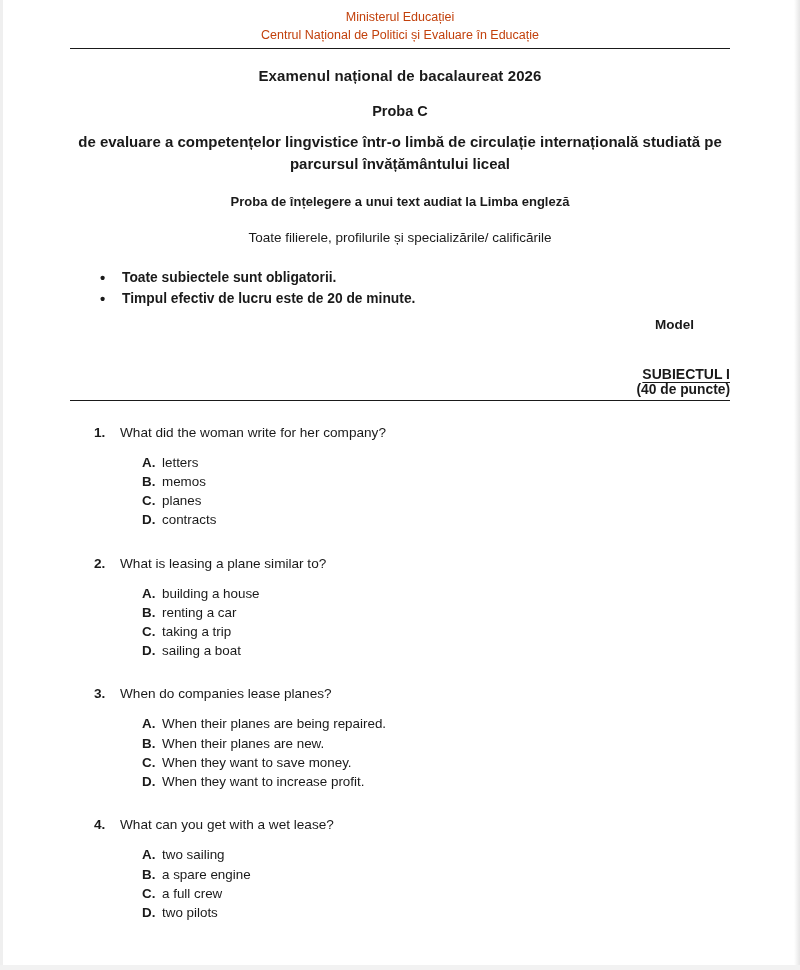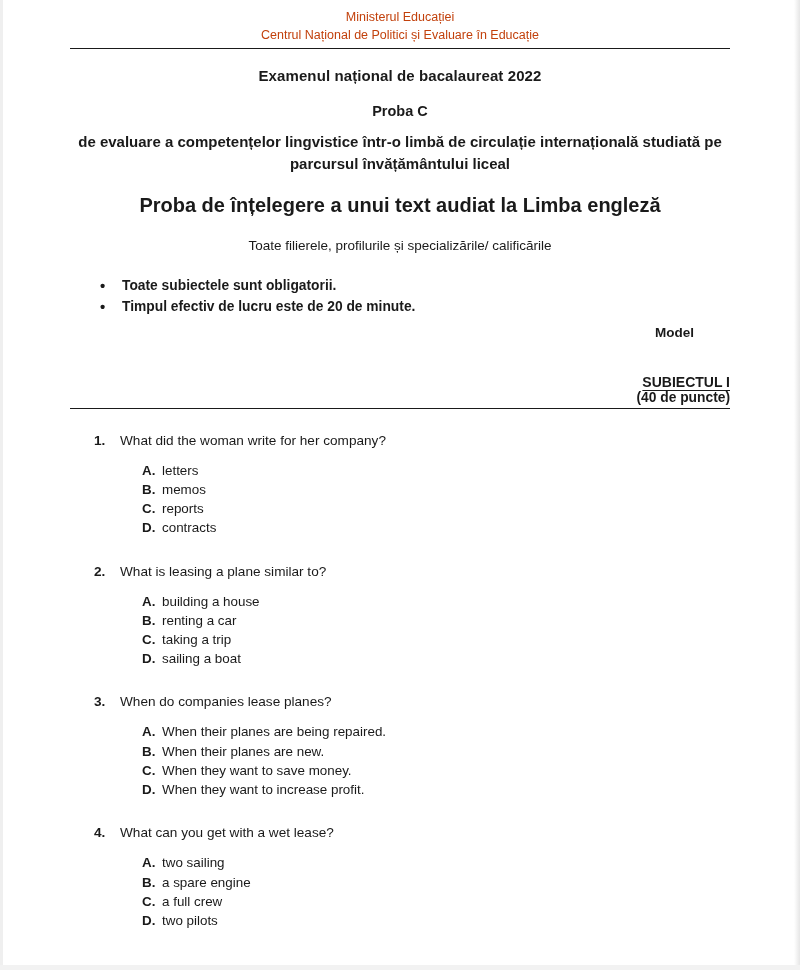--- a/index.html
+++ b/index.html
@@ -52,21 +52,21 @@
     margin-top: 19px;
   }
   .proba-desc {
     font-size: 15px;
     font-weight: bold;
     line-height: 1.42;
     margin-top: 12px;
     padding: 0 4px;
   }
   .proba-sub {
-    font-size: 20px;
+    font-size: 13px;
     font-weight: bold;
     margin-top: 20px;
   }
   .filiere {
     font-size: 13.5px;
     margin-top: 21px;
   }
 
   
   ul.notes {
@@ -196,21 +196,21 @@
   <div class="edge-right"></div>
   <div class="edge-bottom"></div>
 
   <div class="ministry">
     <div>Ministerul Educației</div>
     <div>Centrul Național de Politici și Evaluare în Educație</div>
   </div>
   <div class="header-rule"></div>
 
   <div class="title-block">
-    <div class="exam-title">Examenul național de bacalaureat 2022</div>
+    <div class="exam-title">Examenul național de bacalaureat 2026</div>
     <div class="proba-c">Proba C</div>
     <div class="proba-desc">de evaluare a competențelor lingvistice într-o limbă de circulație internațională studiată pe parcursul învățământului liceal</div>
     <div class="proba-sub">Proba de înțelegere a unui text audiat la  Limba  engleză</div>
     <div class="filiere">Toate filierele, profilurile și specializările/ calificările</div>
   </div>
 
   <ul class="notes">
     <li>Toate subiectele sunt obligatorii.</li>
     <li>Timpul efectiv de lucru este de 20 de minute.</li>
   </ul>
@@ -235,21 +235,21 @@
         <li class="option">
           <span class="opt-letter">A.</span>
           <span class="opt-text">letters</span>
         </li>
         <li class="option">
           <span class="opt-letter">B.</span>
           <span class="opt-text">memos</span>
         </li>
         <li class="option">
           <span class="opt-letter">C.</span>
-          <span class="opt-text">reports</span>
+          <span class="opt-text">planes</span>
         </li>
         <li class="option">
           <span class="opt-letter">D.</span>
           <span class="opt-text">contracts</span>
         </li>
       </ul>
     </div>
 
     <div class="q-gap"></div>
 

